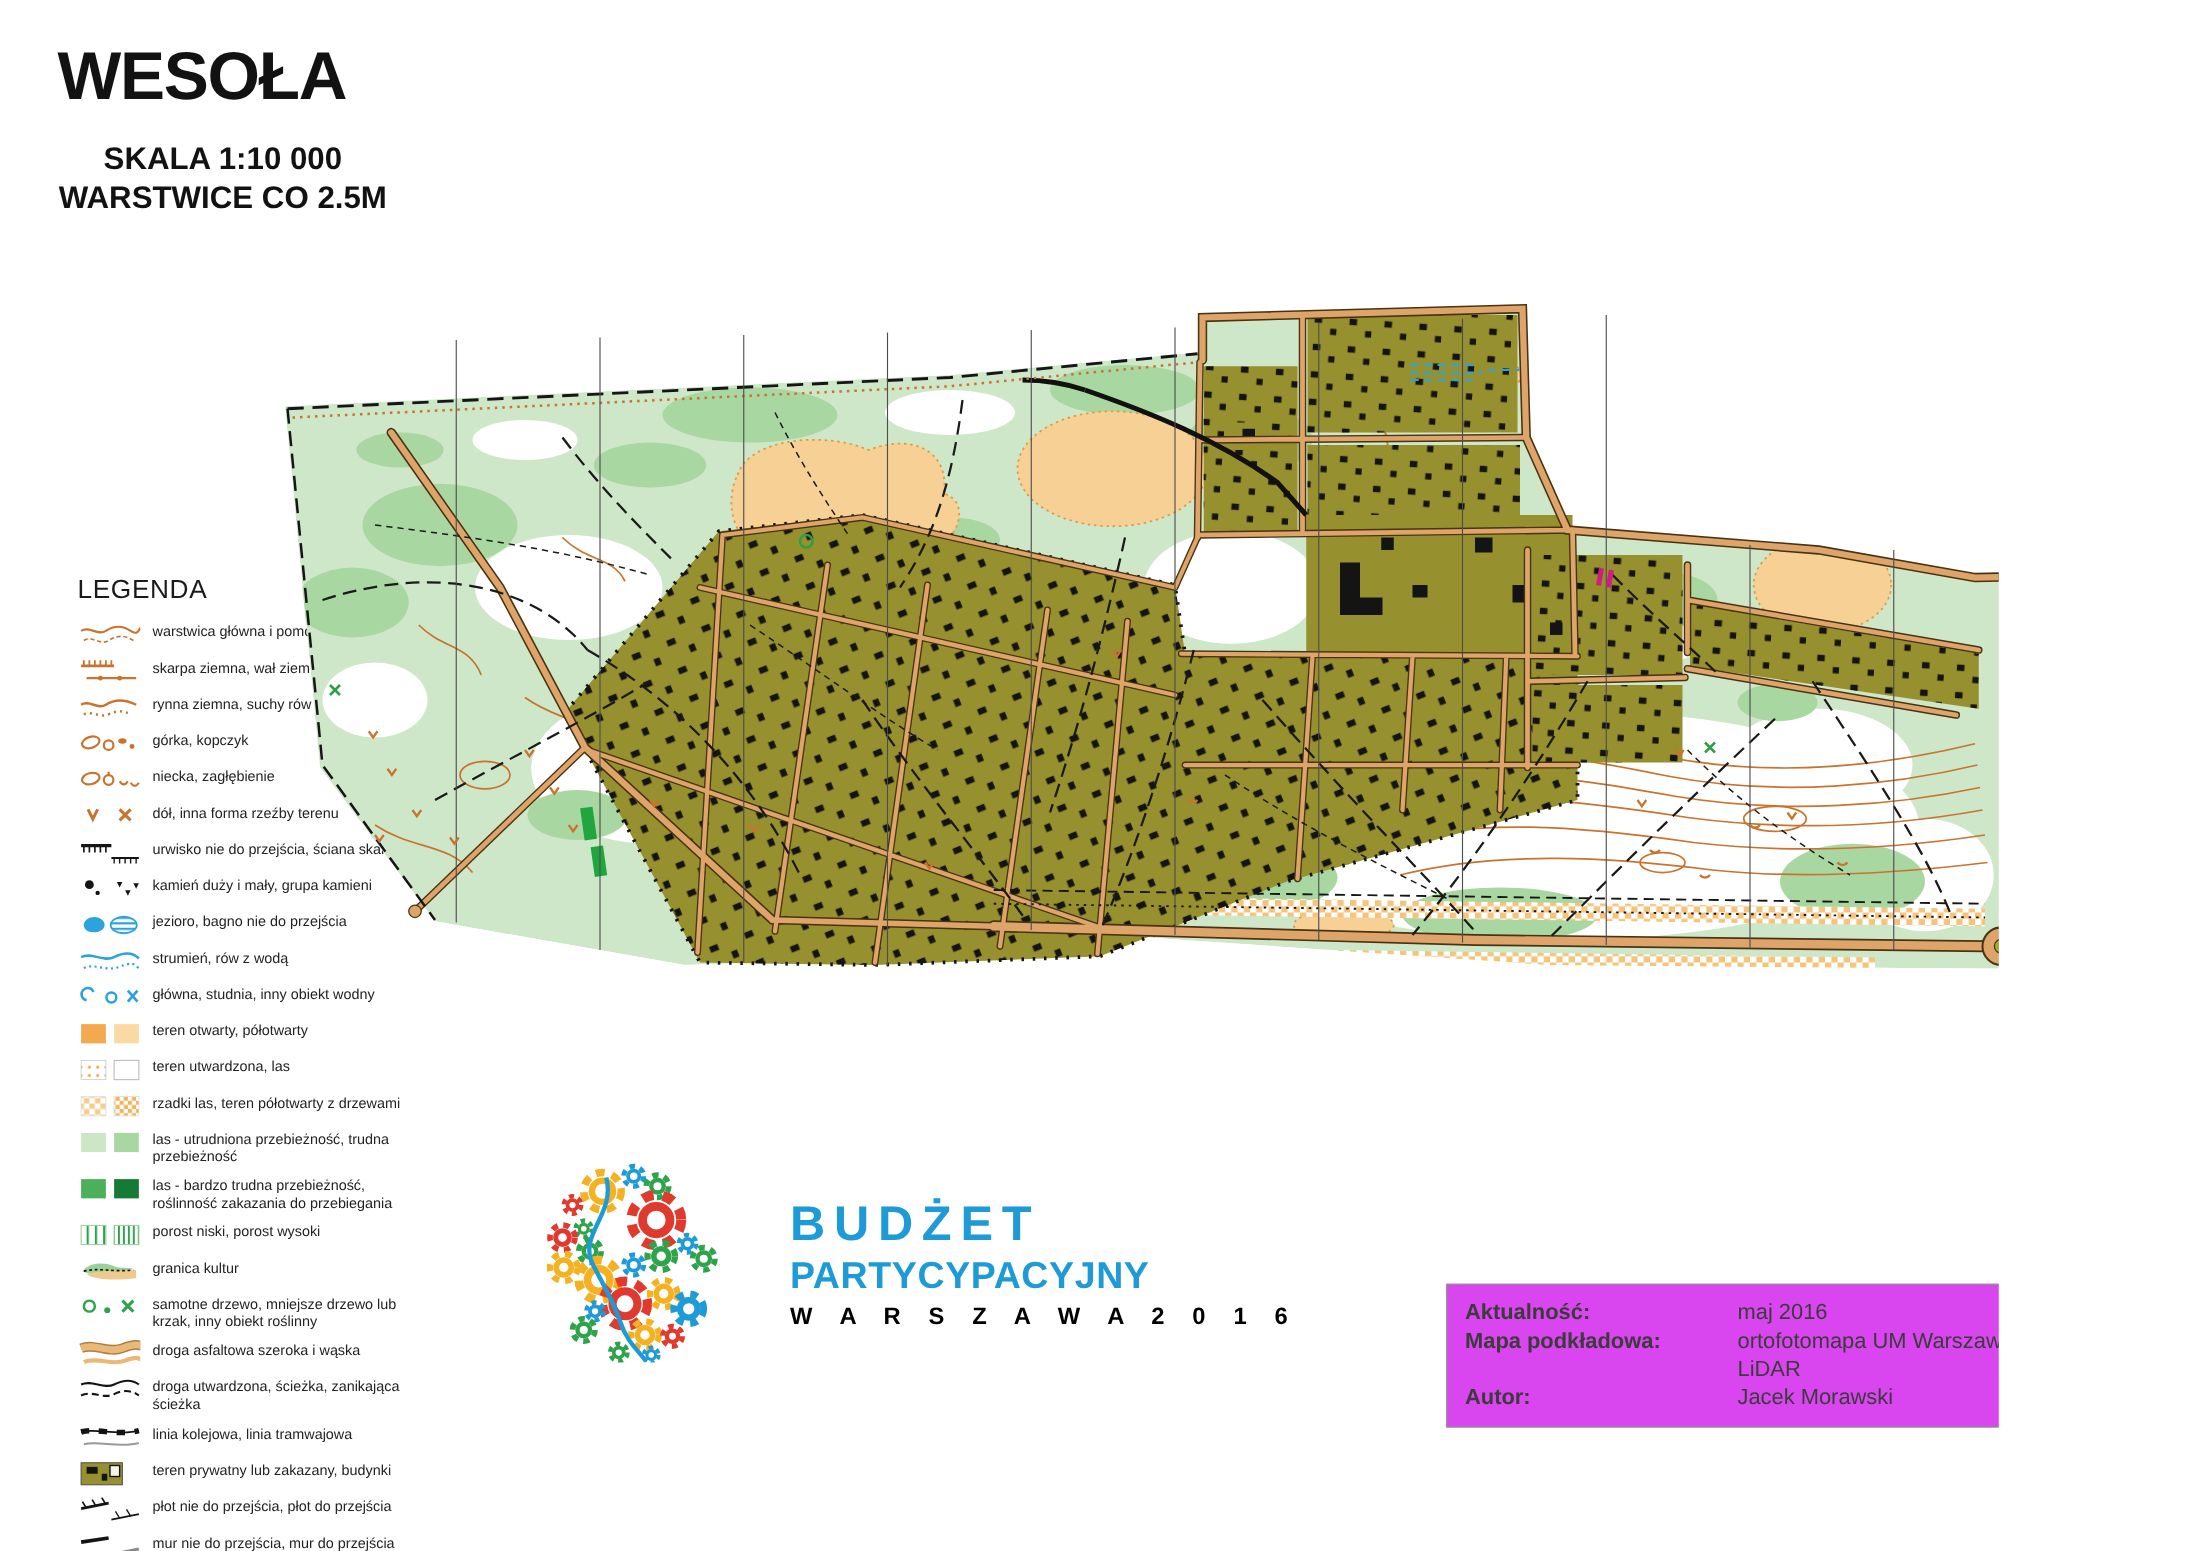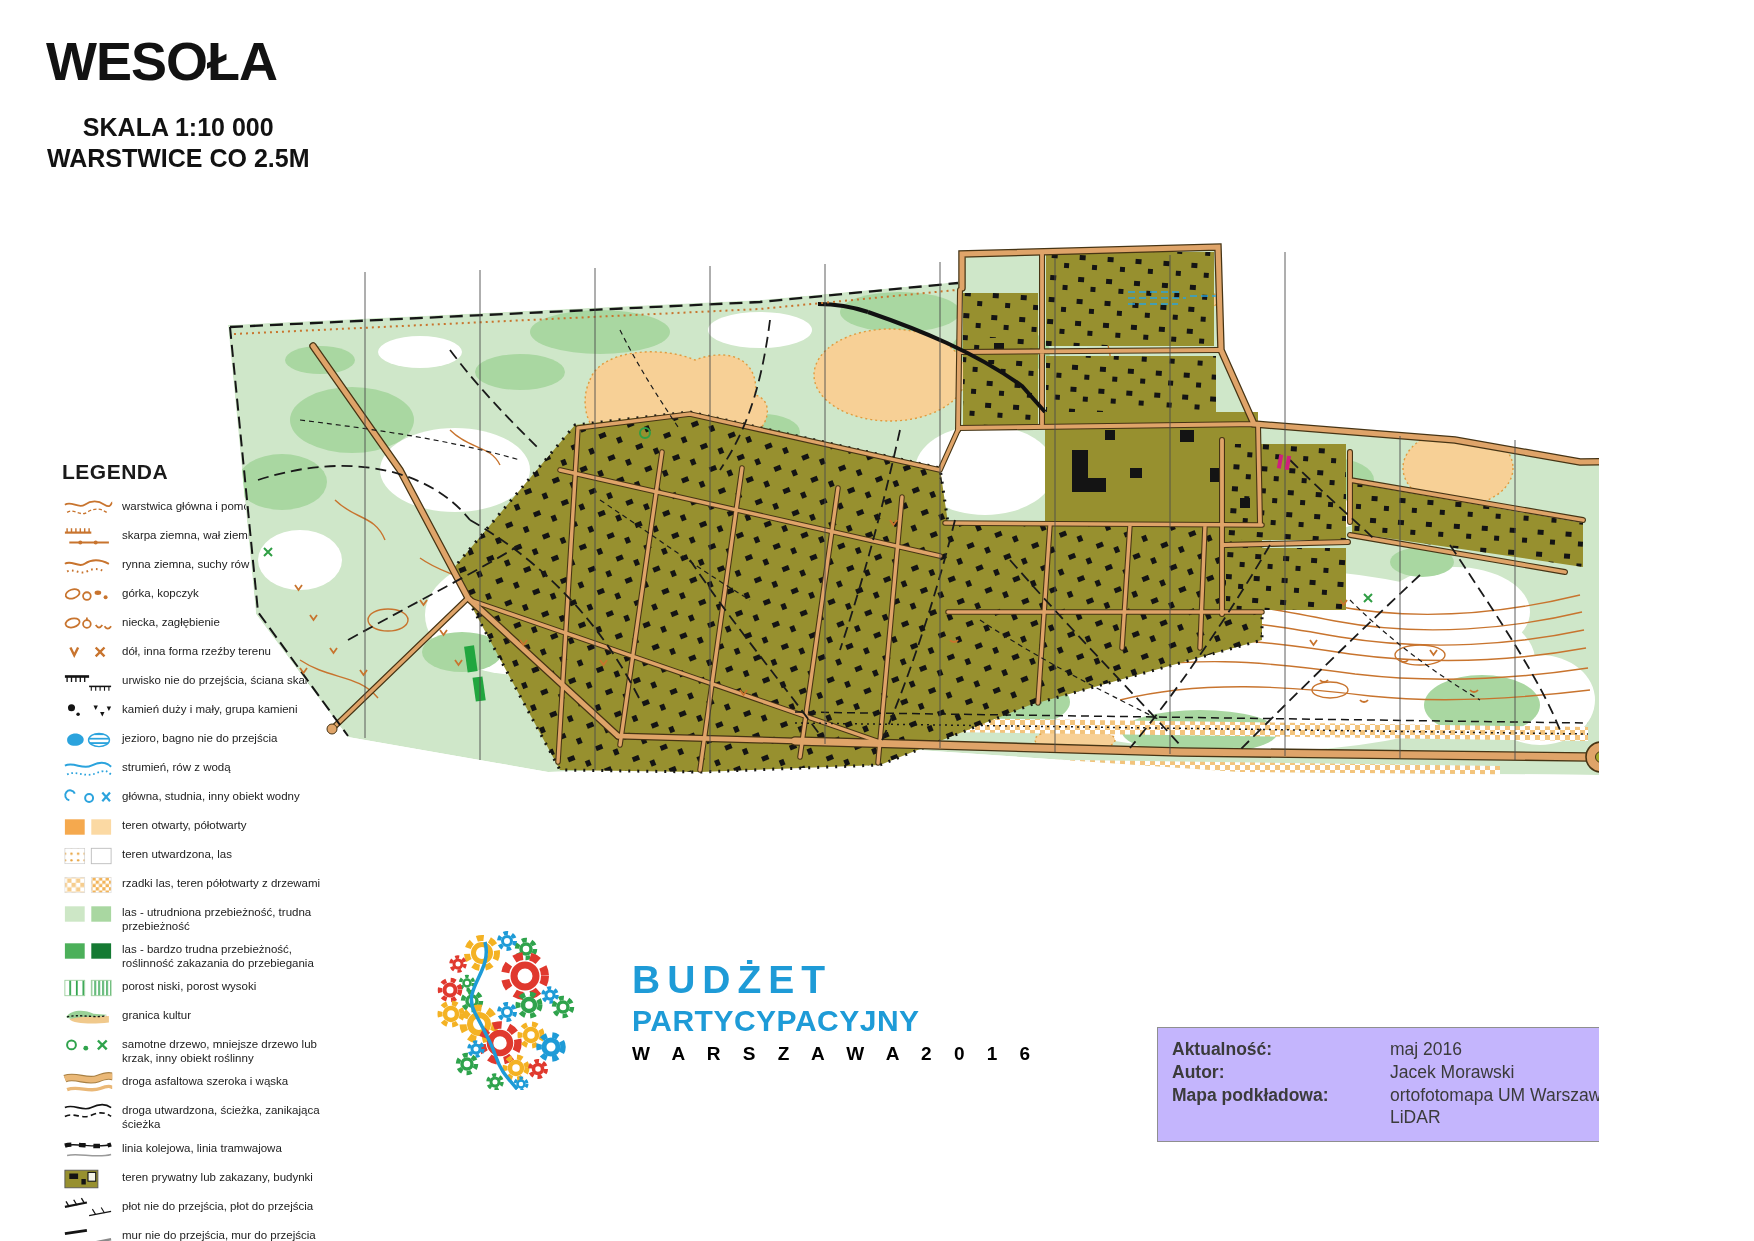--- a/index.html
+++ b/index.html
@@ -3,34 +3,34 @@
 <meta charset="utf-8">
 <style>
   html,body{margin:0;padding:0;background:#ffffff;}
   #page{position:relative;width:1599px;height:1241px;background:#fff;overflow:hidden;
         font-family:"Liberation Sans", sans-serif;color:#1a1a1a;}
   .abs{position:absolute;}
   
   #title{left:46px;top:30px;font-size:54px;font-weight:800;letter-spacing:-1px;color:#121212;}
   #subtitle{left:47px;top:112px;font-size:25px;font-weight:800;line-height:1.22;color:#121212;text-align:center;}
   
-  #legend-heading{left:62px;top:460px;font-size:21px;font-weight:700;letter-spacing:.5px;}
+  #legend-heading{left:62px;top:460px;font-size:21px;font-weight:400;letter-spacing:.5px;}
   #legend{left:62px;top:497px;width:280px;display:flex;flex-direction:column;gap:7px;}
   .lrow{display:flex;align-items:flex-start;}
   .lsym{width:52px;height:22px;flex:0 0 52px;margin-right:8px;}
   .llab{font-size:11.5px;line-height:1.18;max-width:212px;padding-top:3px;color:#222;}
   
   #logo-gears{left:437px;top:928px;width:150px;height:162px;}
   #logo-text{left:632px;top:960px;line-height:1;}
   .logo-l1{font-size:39px;font-weight:800;letter-spacing:7px;color:#1e9bd7;}
   .logo-l2{font-size:30px;font-weight:800;letter-spacing:.5px;color:#1e9bd7;margin-top:7px;}
   .logo-l3{font-size:19px;font-weight:700;letter-spacing:8.5px;color:#000000;margin-top:8px;}
   
   #infobox{left:1157px;top:1027px;width:478px;border:1.5px solid #8f8f8f;box-sizing:border-box;
-           padding:10px 14px 12px 14px;font-size:17.5px;color:#3b3b3b;background:#c4b5fd;}
+           padding:10px 14px 12px 14px;font-size:17.5px;color:#3b3b3b;background:#d946ef;}
   .irow{display:grid;grid-template-columns:218px 1fr;line-height:1.3;}
   .ilab{font-weight:700;}
   .ival{}
 </style>
 </head>
 <body>
 
 <svg width="0" height="0" style="position:absolute" aria-hidden="true">
 <defs>
   <pattern id="sandDots" width="6" height="6" patternUnits="userSpaceOnUse">
@@ -691,22 +691,22 @@
     <div class="logo-l2">PARTYCYPACYJNY</div>
     <div class="logo-l3">W A R S Z A W A   2 0 1 6</div>
   </div>
 
   <div class="abs" id="infobox">
     <div class="irow">
       <span class="ilab">Aktualność:</span>
       <span class="ival">maj 2016</span>
     </div>
     <div class="irow">
+      <span class="ilab">Mapa podkładowa:</span>
+      <span class="ival" style="max-width:230px;display:inline-block;">ortofotomapa UM Warszawa LiDAR</span>
+    </div>
+    <div class="irow">
       <span class="ilab">Autor:</span>
       <span class="ival">Jacek Morawski</span>
     </div>
-    <div class="irow">
-      <span class="ilab">Mapa podkładowa:</span>
-      <span class="ival" style="max-width:230px;display:inline-block;">ortofotomapa UM Warszawa LiDAR</span>
-    </div>
   </div>
 
 </div>
 
 </body></html>

